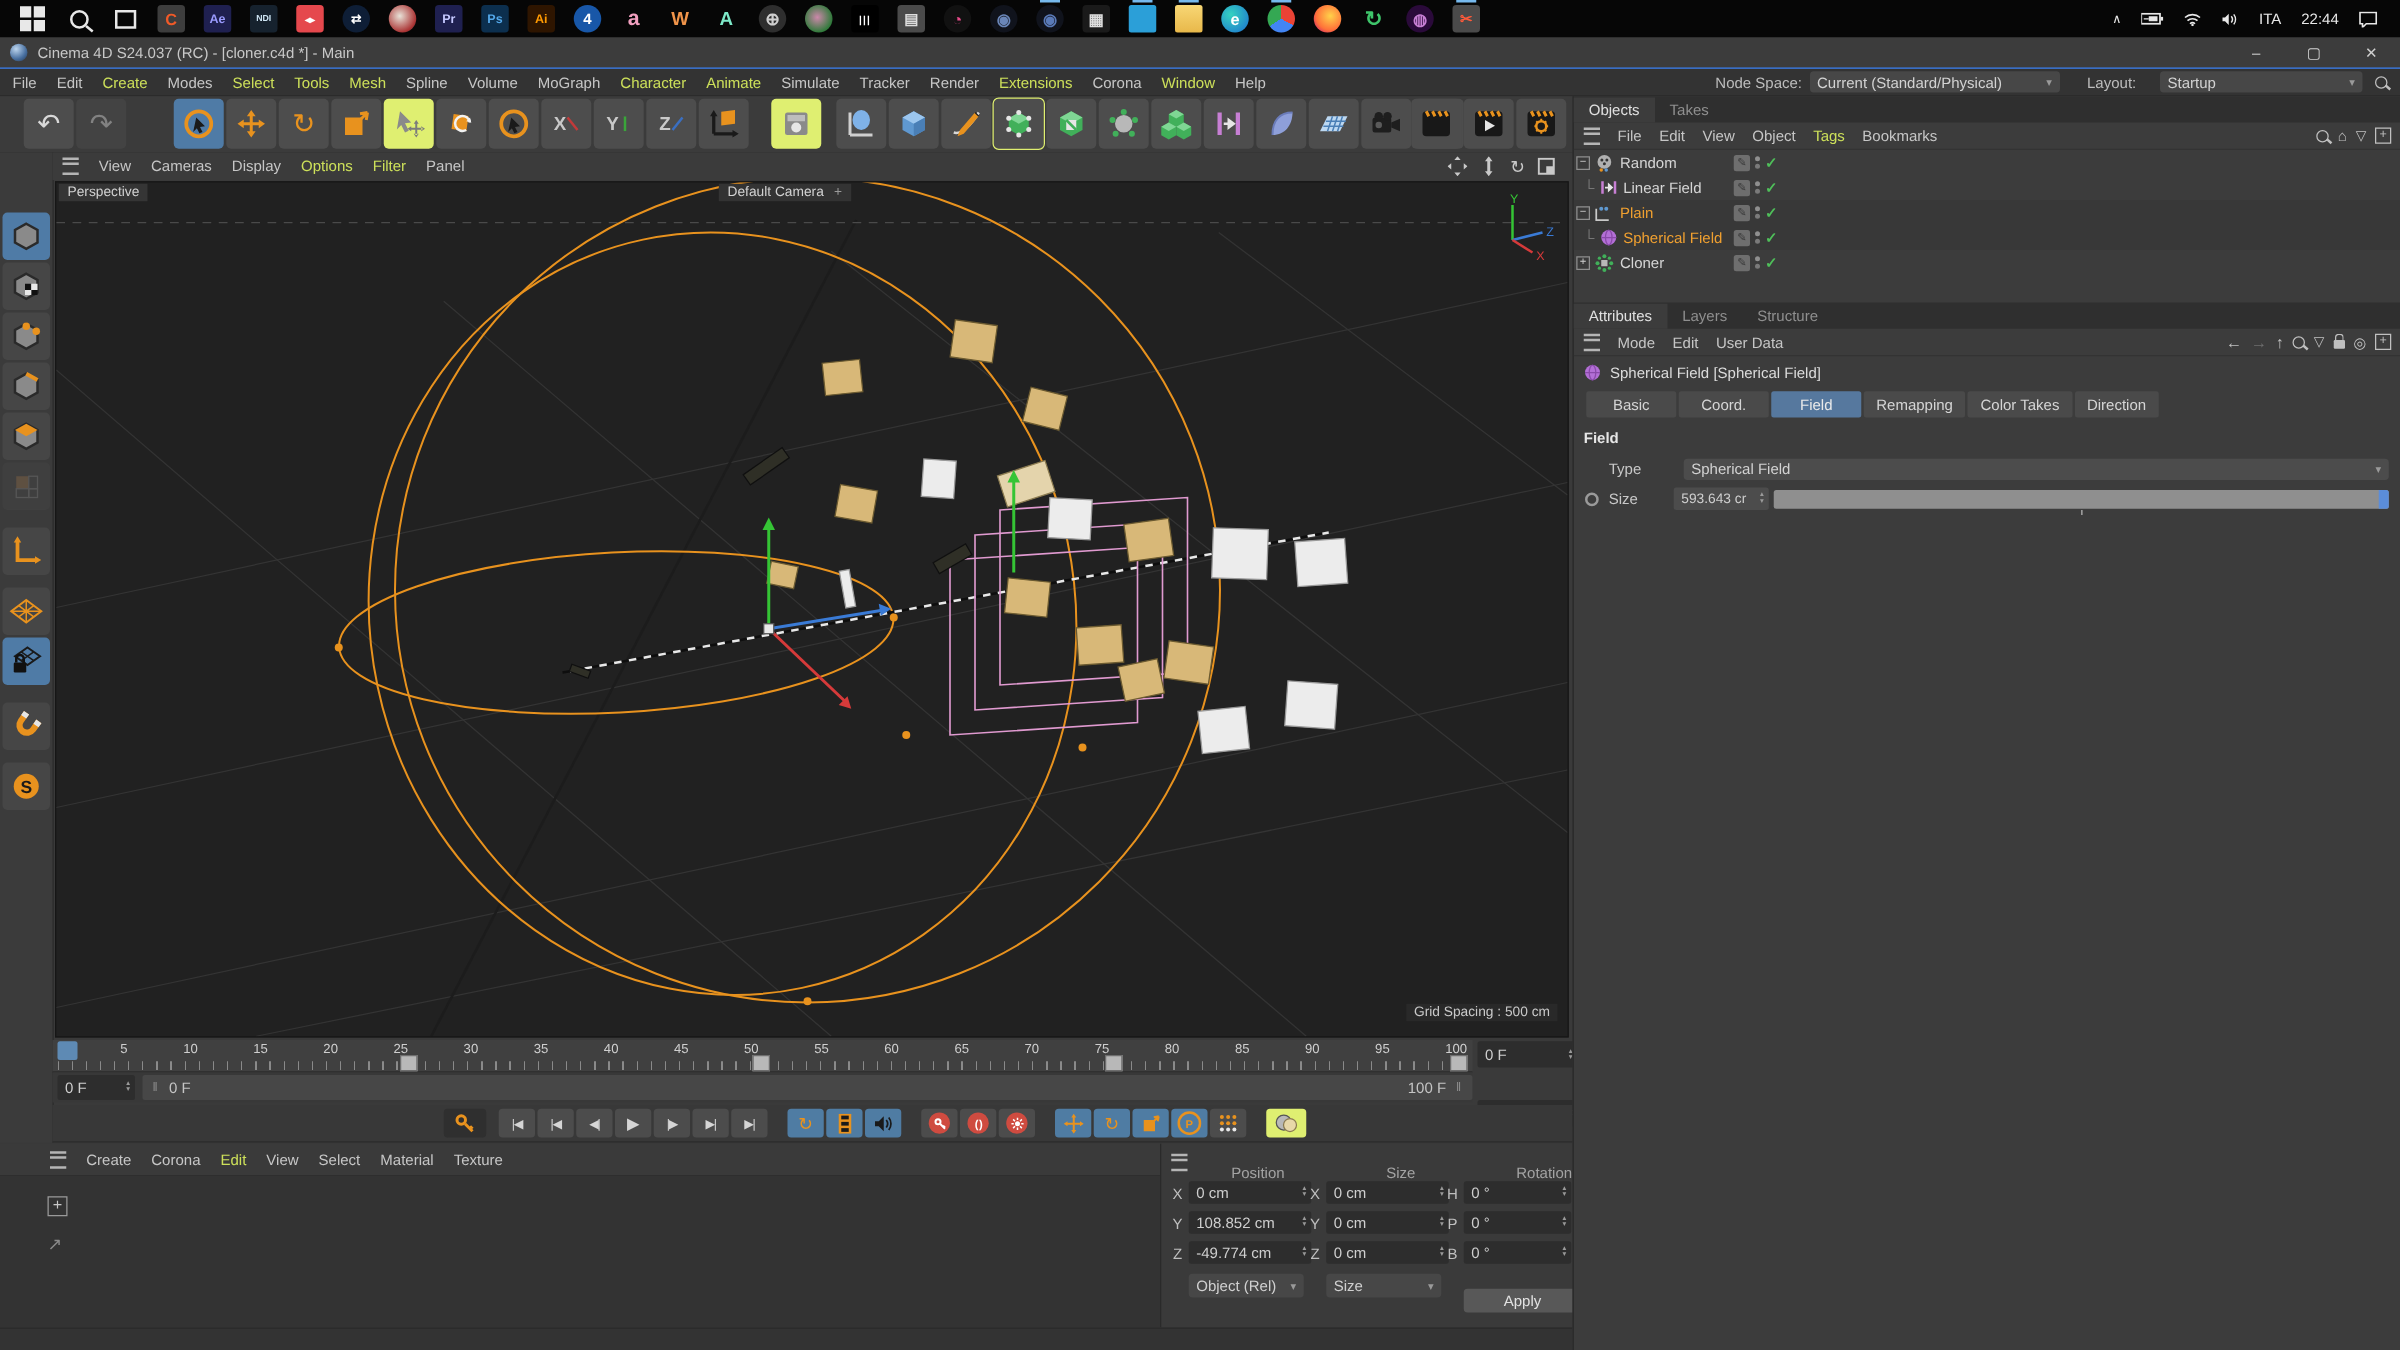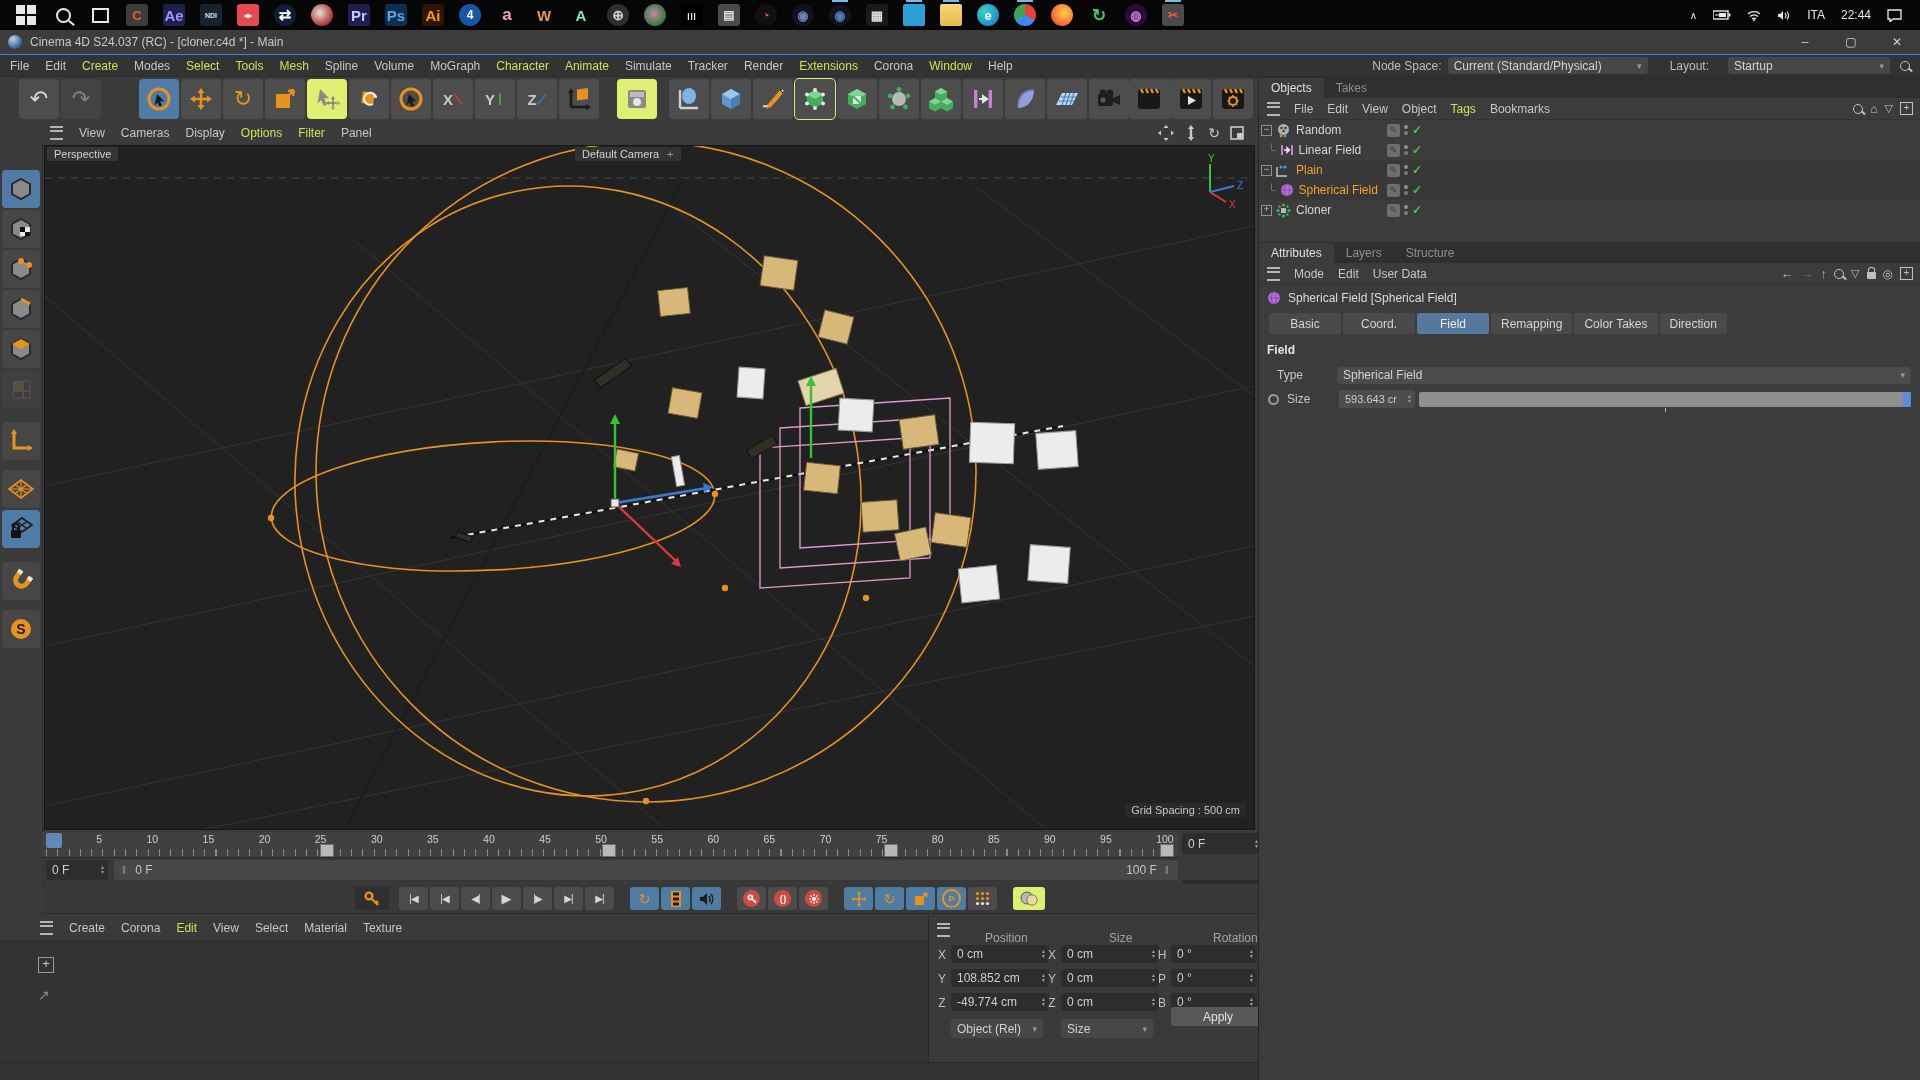--- a/index.html
+++ b/index.html
@@ -4,21 +4,21 @@
 <style>
   html,body{margin:0;padding:0;background:#1a1a1a}
   #app{position:relative;width:1920px;height:1080px;background:#3a3a3a;overflow:hidden;
        font-family:"Liberation Sans",sans-serif;font-size:12px;color:#c8c8c8}
   .abs{position:absolute}
   .flex{display:flex;align-items:center}
 
   
   .taskbar{left:0;top:0;width:1920px;height:30px;background:#060606;display:flex;align-items:center}
   .tb-ic{width:22px;height:22px;margin-left:15px;display:flex;align-items:center;justify-content:center;
-         font-size:15px;font-weight:bold;border-radius:3px;color:#ddd;flex:0 0 auto;position:relative;cursor:default}
+         font-size:10px;font-weight:bold;border-radius:3px;color:#ddd;flex:0 0 auto;position:relative;cursor:default}
   .tb-ic.active::before{content:"";position:absolute;top:-4px;left:3px;width:16px;height:2px;background:#76b9ed}
   .tb-win{display:grid;grid-template-columns:9px 9px;grid-gap:2px}
   .tb-win i{width:9px;height:9px;background:#e8e8e8}
   .tb-search{width:11px;height:11px;border:2px solid #e8e8e8;border-radius:50%;position:relative}
   .tb-search::after{content:"";position:absolute;width:7px;height:2px;background:#e8e8e8;right:-6px;bottom:-3px;transform:rotate(40deg)}
   .tb-task{width:13px;height:11px;border:2px solid #e8e8e8;position:relative}
   .tray{margin-left:auto;display:flex;align-items:center;gap:16px;padding-right:18px;color:#e8e8e8;font-size:12px}
   .tray svg{display:block}
 
   
@@ -897,21 +897,21 @@
       </div>
 
     <div class="cdd" style="left:22px;top:104px">
         <span>Object (Rel)</span>
         <span class="car" style="margin-left:auto;color:#9a9a9a;font-size:9px">▾</span>
       </div>
     <div class="cdd" style="left:132px;top:104px">
         <span>Size</span>
         <span class="car" style="margin-left:auto;color:#9a9a9a;font-size:9px">▾</span>
       </div>
-    <div class="capply" style="left:242px;top:92px;width:94px">Apply</div>
+    <div class="capply" style="left:242px;top:116px;width:94px">Apply</div>
   </div>
   <div class="statusbar"></div>
 
   <div class="rpanel">
 
     <div class="ptabs">
       <span class="ptab on">Objects</span>
       <span class="ptab">Takes</span>
     </div>
     <div class="pmenu">
@@ -1060,21 +1060,21 @@
       <span class="atile" style="width:52px;justify-content:center">Coord.</span>
       <span class="atile on" style="width:52px;justify-content:center">Field</span>
       <span class="atile">Remapping</span>
       <span class="atile">Color Takes</span>
       <span class="atile">Direction</span>
     </div>
     <div style="height:28px;display:flex;align-items:center">
       <span style="margin-left:8px;font-weight:bold;color:#e6e6e6">Field</span>
     </div>
     <div class="flex" style="height:22px">
-      <span style="margin-left:18px;width:60px">Type</span>
+      <span style="margin-left:28px;width:60px">Type</span>
       <span class="dd" style="flex:1;margin-right:10px;background:#4c4c4c">
         <span>Spherical Field</span>
           <span class="car">▾</span>
         </span>
     </div>
     <div class="flex" style="height:26px">
       <span class="kfc" style="margin-left:9px"></span>
       <span style="margin-left:8px;width:52px">Size</span>
       <span class="fld" style="width:70px;height:18px;background:#4c4c4c">
         <span style="font-size:11px">593.643 cr</span>

